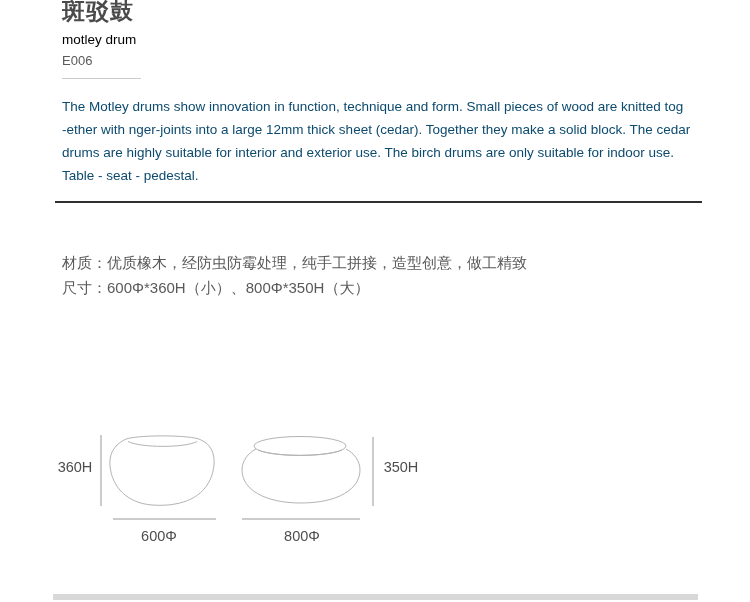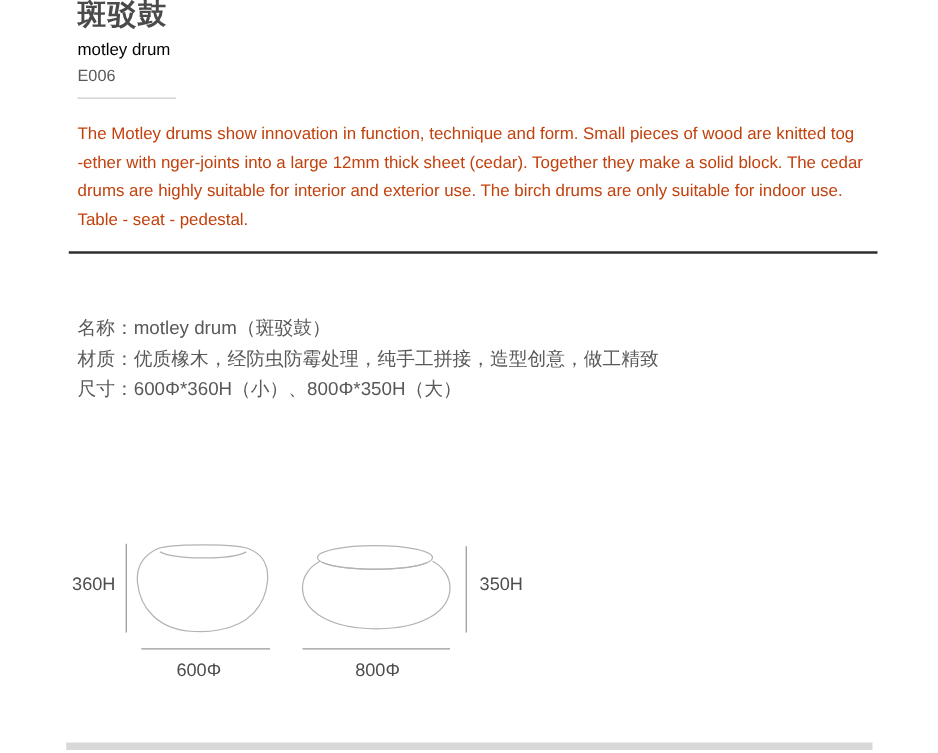--- a/index.html
+++ b/index.html
@@ -26,21 +26,21 @@
     position: absolute; left: 62px; top: 53px;
     font-size: 13px; line-height: 15px; color: #595959;
     white-space: nowrap;
   }
   .short-divider {
     position: absolute; left: 62px; top: 78px;
     width: 79px; height: 1px; background: #cccccc;
   }
   .description {
     position: absolute; left: 62px; top: 95px;
-    width: 640px; color: #c2410c;
+    width: 640px; color: #0c4a6e;
     font-size: 13.5px; line-height: 23px;
   }
   .description .line { white-space: nowrap; }
 
   .main-divider {
     position: absolute; left: 55px; top: 201px;
     width: 647px; height: 2px; background: #2f2f2f;
   }
 
   .specs {
@@ -73,21 +73,20 @@
   <div class="description">
     <div class="line">The Motley drums show innovation in function, technique and form. Small pieces of wood are knitted tog</div>
     <div class="line">-ether with nger-joints into a large 12mm thick sheet (cedar). Together they make a solid block. The cedar</div>
     <div class="line">drums are highly suitable for interior and exterior use. The birch drums are only suitable for indoor use.</div>
     <div class="line">Table - seat - pedestal.</div>
   </div>
 
   <div class="main-divider"></div>
 
   <div class="specs">
-    <div class="spec-row"><span>名称</span><span>：</span><span>motley drum（斑驳鼓）</span></div>
     <div class="spec-row"><span>材质</span><span>：</span><span>优质橡木，经防虫防霉处理，纯手工拼接，造型创意，做工精致</span></div>
     <div class="spec-row"><span>尺寸</span><span>：</span><span>600Φ*360H（小）、800Φ*350H（大）</span></div>
   </div>
 
   <div class="diagram">
     <svg width="750" height="130" viewBox="0 0 750 130" xmlns="http://www.w3.org/2000/svg">
 
       <line x1="101" y1="10" x2="101" y2="81" stroke="#999999" stroke-width="1"></line>
       <path d="M 124 15 C 132 9.5 193 9.5 201 15 C 210 19 215 27 214 40 C 212 60 199 75 175 79 C 168 80.5 158 80.5 152 80 C 127 78 112 62 110 41 C 109 30 113 21 124 15 Z" fill="none" stroke="#b3b3b3" stroke-width="1"></path>
       <path d="M 128 16.5 C 141 23 185 23 197 16.5" fill="none" stroke="#b3b3b3" stroke-width="1"></path>

